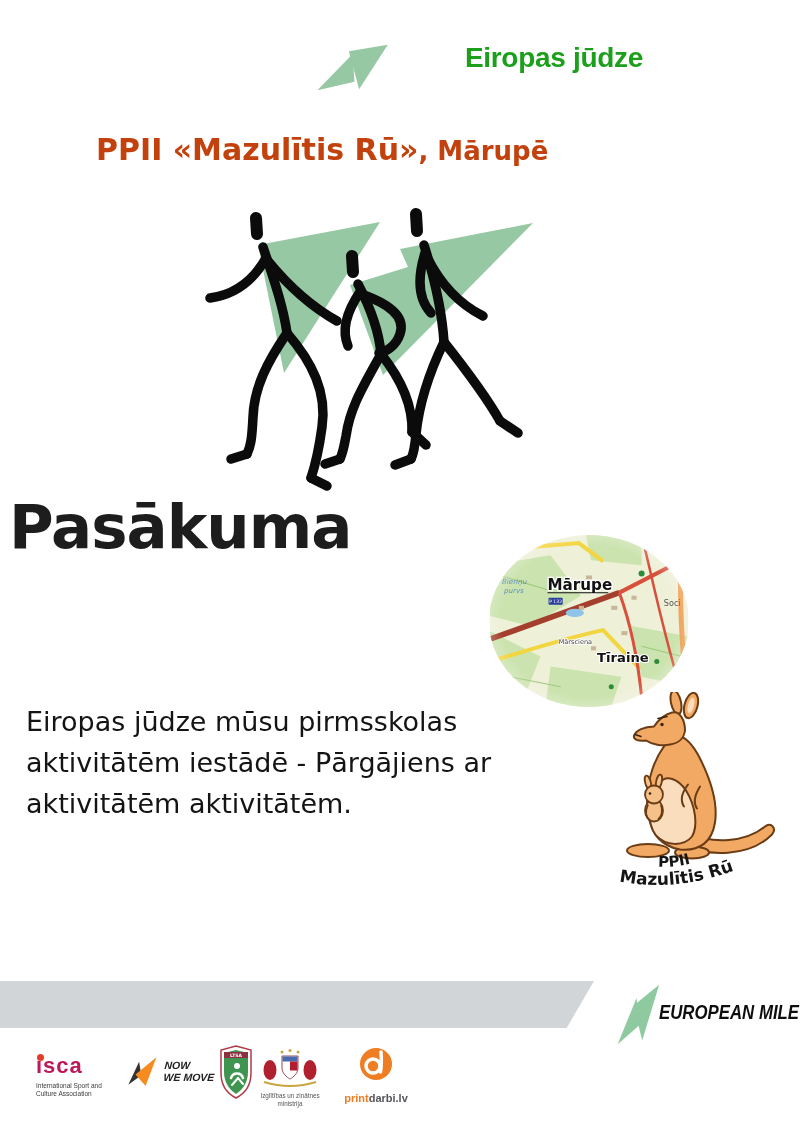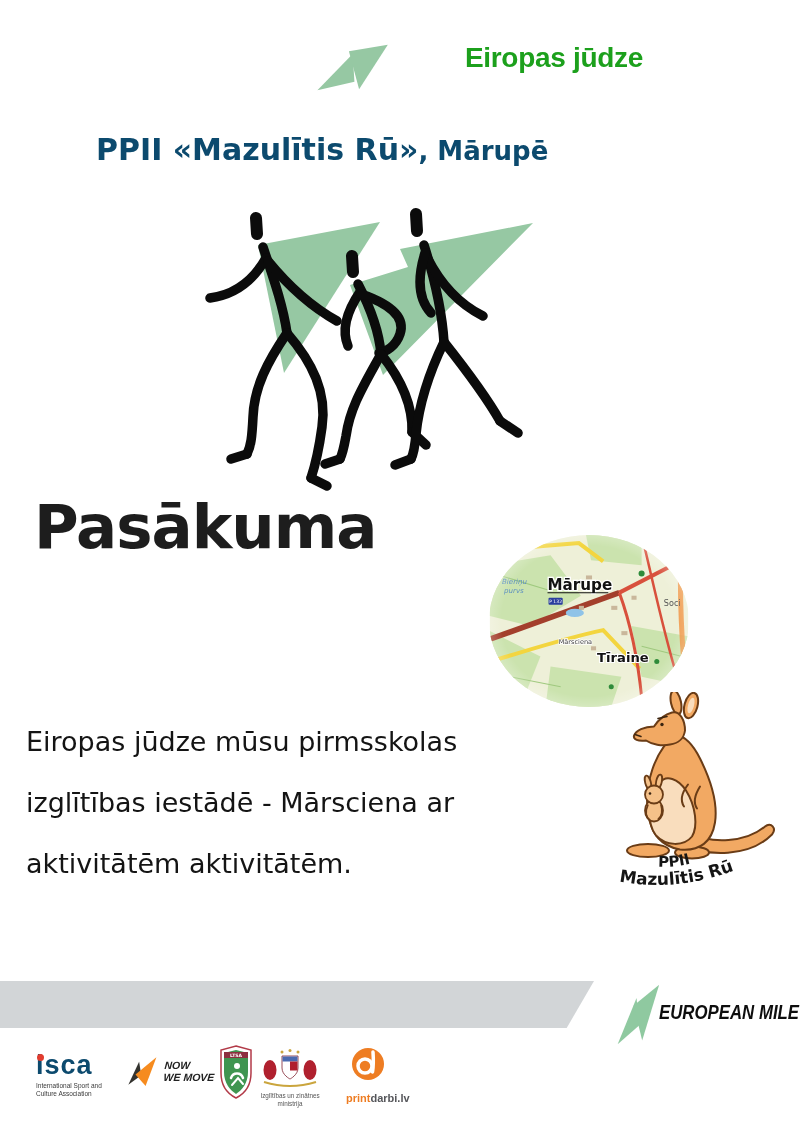--- a/index.html
+++ b/index.html
@@ -11,41 +11,41 @@
 
   
   .em-logo-top{position:absolute;left:310px;top:34px;width:88px;height:66px;}
   .event-title{
     position:absolute;left:382px;top:40px;width:344px;text-align:center;
     font-family:"Liberation Sans", sans-serif;font-weight:bold;
     font-size:28px;line-height:36px;color:#1ca01c;letter-spacing:-0.3px;
   }
   .venue{
     position:absolute;left:96px;top:132px;white-space:nowrap;
-    font-weight:bold;color:#0c4a6e;
+    font-weight:bold;color:#c2410c;
   }
   .venue .v-main{font-size:30px;}
   .venue .v-suffix{font-size:26px;}
 
   
   .runners{position:absolute;left:180px;top:195px;width:400px;height:300px;}
 
   
   .big-title{
-    position:absolute;left:34px;top:478px;margin:0;
+    position:absolute;left:9px;top:478px;margin:0;
     font-size:61px;line-height:97px;font-weight:bold;color:#1d1d1d;letter-spacing:-1px;
   }
   .big-title span{display:block;}
 
   
   .descr{
     position:absolute;left:26px;top:701px;margin:0;
     font-size:27px;line-height:41px;color:#141414;
   }
-  .descr span{display:block;margin-top:20px;}
+  .descr span{display:block;}
 
   
   .map{
     position:absolute;left:489px;top:535px;width:200px;height:172px;
     border-radius:50%;overflow:hidden;
   }
   .map::after{
     content:"";position:absolute;inset:0;border-radius:50%;
     background:radial-gradient(ellipse at center, rgba(255,255,255,0) 62%, rgba(255,255,255,.55) 85%, #ffffff 100%);
     pointer-events:none;
@@ -65,34 +65,34 @@
     position:absolute;left:659px;top:1001px;white-space:nowrap;
     font-family:"Liberation Sans", sans-serif;font-weight:bold;font-style:italic;
     font-size:20px;color:#0e0e0e;transform:scaleX(0.84);transform-origin:left center;
   }
 
   
   .logos{position:absolute;left:0;top:1040px;width:800px;height:80px;}
   .isca{position:absolute;left:36px;top:12px;width:92px;}
   .isca-word{
     position:relative;font-family:"Liberation Sans", sans-serif;
-    font-size:27px;font-weight:800;color:#0c4a6e;letter-spacing:1px;line-height:27px;
+    font-size:22px;font-weight:800;color:#be185d;letter-spacing:1px;line-height:27px;
   }
   .isca-dot{position:absolute;left:1px;top:2px;width:7px;height:7px;border-radius:50%;background:#e23c2e;}
   .isca-sub{font-size:6.5px;line-height:8px;color:#3a3a3a;margin-top:3px;font-family:"Liberation Sans", sans-serif;}
 
   .nwm{position:absolute;left:124px;top:12px;display:flex;align-items:center;}
   .nwm-text{
     margin-left:4px;font-family:"Liberation Sans", sans-serif;font-style:italic;
     font-weight:800;font-size:10.5px;line-height:12px;color:#222;transform:skewX(-4deg);
   }
   .ltsa{position:absolute;left:219px;top:5px;}
   .ministry{position:absolute;left:254px;top:8px;width:72px;text-align:center;}
   .ministry-sub{font-size:6.3px;line-height:7.5px;color:#555;font-family:"Liberation Sans", sans-serif;}
-  .printd{position:absolute;left:338px;top:2px;width:76px;margin-left:8px;}
+  .printd{position:absolute;left:338px;top:2px;width:76px;text-align:center;}
   .pd-text{font-family:"Liberation Sans", sans-serif;font-weight:bold;font-size:11px;margin-top:2px;}
   .pd-orange{color:#ee7d23;}
   .pd-dark{color:#55565a;}
 </style>
 </head>
 <body>
 
 <div class="page">
 
   <svg class="em-logo-top" viewBox="0 0 95 70" aria-hidden="true">
@@ -190,21 +190,21 @@
       <text x="106" y="126" font-size="13" font-weight="bold" fill="#111" stroke="#ffffff" stroke-width="2.2" paint-order="stroke">Tīraine</text>
       <text x="172" y="70" font-size="8" fill="#555">Soci</text>
       <text x="12" y="48" font-size="7" font-style="italic" fill="#5b8fc0">Bieriņu</text>
       <text x="14" y="57" font-size="7" font-style="italic" fill="#5b8fc0">purvs</text>
       <text x="68" y="108" font-size="6.5" fill="#444" stroke="#fff" stroke-width="1.5" paint-order="stroke">Mārsciena</text>
     </svg>
   </div>
 
   <p class="descr">
     <span>Eiropas jūdze mūsu pirmsskolas</span>
-    <span>izglītības iestādē - Mārsciena ar</span>
+    <span>aktivitātēm iestādē - Pārgājiens ar</span>
     <span>aktivitātēm aktivitātēm.</span>
   </p>
 
   <svg class="kangaroo" viewBox="0 0 205 200" aria-hidden="true">
     <g fill="#f2a963" stroke="#6a3c16" stroke-width="2" stroke-linejoin="round">
       <path d="M90,148 C120,164 162,162 184,140 C189,134 183,127 177,132 C158,148 124,150 100,138 Z"></path>
       <ellipse cx="60" cy="156" rx="21" ry="6.5"></ellipse>
       <ellipse cx="104" cy="158" rx="17" ry="6"></ellipse>
       <path d="M88,40 C66,56 56,92 60,118 C63,140 74,152 92,155 C112,157 124,147 127,128 C130,108 122,84 112,64 C105,50 98,42 88,40 Z"></path>
       <ellipse cx="88" cy="8" rx="5" ry="12" transform="rotate(-12 88 8)"></ellipse>

